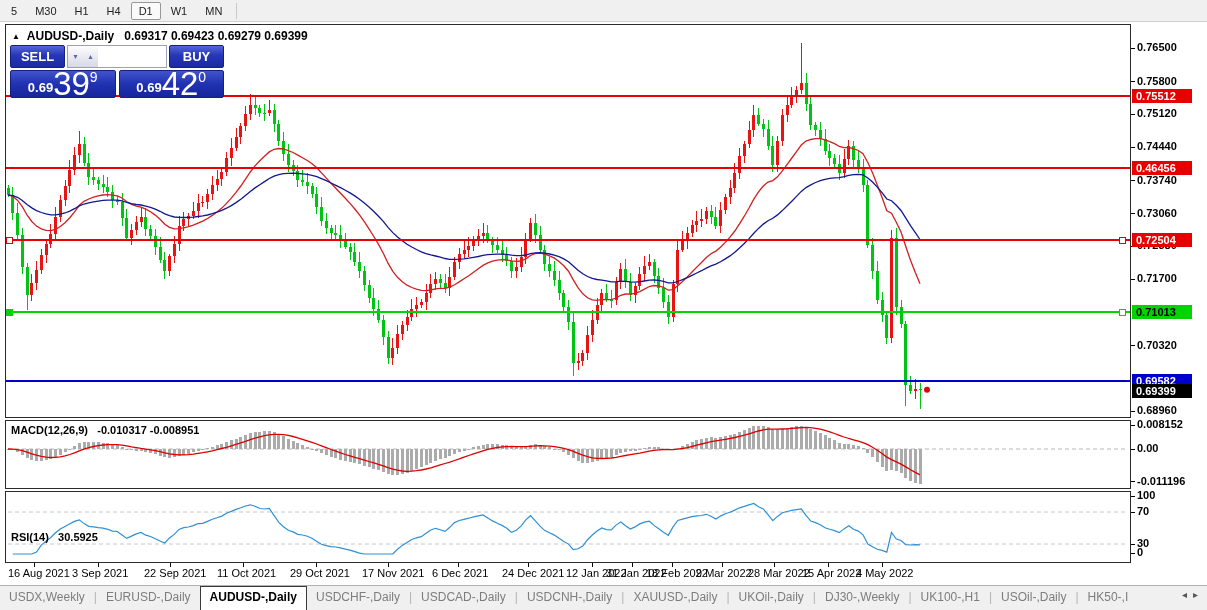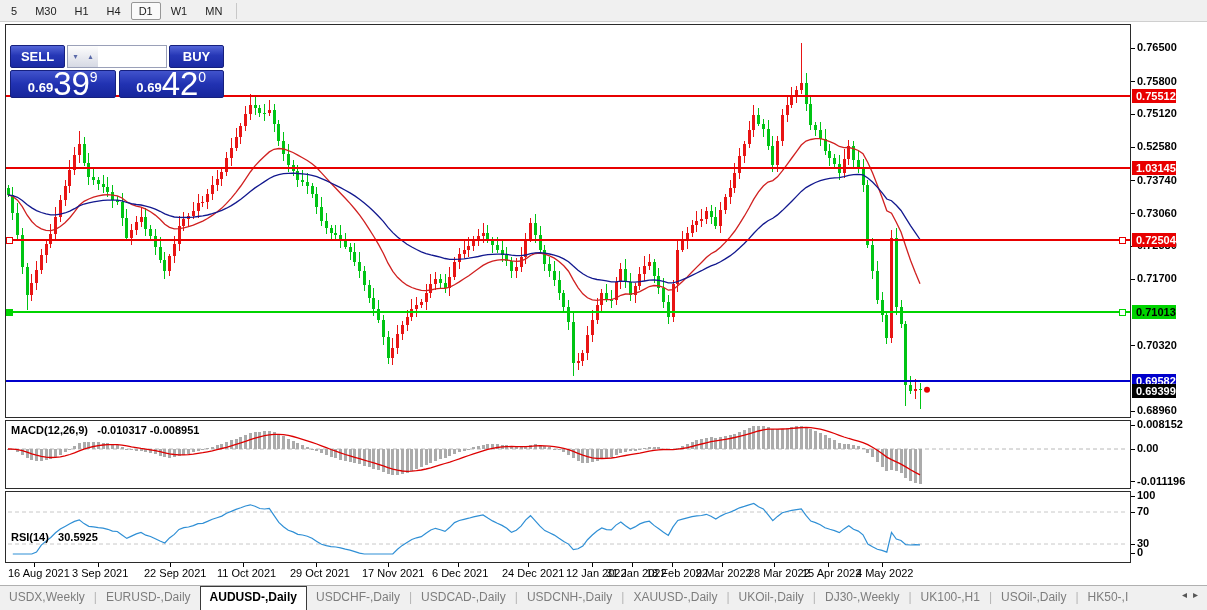--- a/index.html
+++ b/index.html
@@ -29,21 +29,21 @@
   
   #chart-header { left:12px; top:29px; font-size:12px; font-weight:bold; color:#000; }
   #chart-header .tri { font-size:8px; vertical-align:1px; margin-right:4px; }
 
   
   .ind-title { font-size:11px; font-weight:bold; color:#000; white-space:nowrap; }
 
   
   .ax-label { position:absolute; z-index:3; left:1137px; font-size:11px;
     font-weight:bold; color:#000; white-space:nowrap; }
-  .chip { position:absolute; z-index:4; left:1132px; width:44px; height:14px;
+  .chip { position:absolute; z-index:4; left:1132px; width:60px; height:14px;
     font-size:11px; font-weight:bold; line-height:14px; padding-left:4px;
     white-space:nowrap; }
   .date-label { position:absolute; z-index:3; top:567px; font-size:11px;
     color:#000; white-space:nowrap; }
 
   
   #trade-panel { left:10px; top:45px; width:214px; height:53px; font-weight:bold; }
   #trade-panel .row1 { display:flex; height:23px; }
   .blue-btn { background:linear-gradient(#5466d8,#2637b6 45%,#1b2aa4);
     color:#fff; border:1px solid #16207e; border-radius:2px;
@@ -746,20 +746,26 @@
         <line x1="592" y1="563" x2="592" y2="567"></line>
         <line x1="632" y1="563" x2="632" y2="567"></line>
         <line x1="672" y1="563" x2="672" y2="567"></line>
         <line x1="722" y1="563" x2="722" y2="567"></line>
         <line x1="774" y1="563" x2="774" y2="567"></line>
         <line x1="828" y1="563" x2="828" y2="567"></line>
         <line x1="882" y1="563" x2="882" y2="567"></line>
       </g>
     </svg>
 
+  <div id="chart-header" class="overlay">
+    <span class="tri">▲</span>
+    <span>AUDUSD-,Daily</span>
+    <span>&nbsp;</span>
+    <span>0.69317 0.69423 0.69279 0.69399</span>
+  </div>
 
   <div id="trade-panel" class="overlay">
     <div class="row1">
       <div id="sell-btn" class="blue-btn">SELL</div>
       <div id="vol-box">
         <button class="spin-btn">▾</button>
         <button class="spin-btn">▴</button>
       </div>
       <div id="buy-btn" class="blue-btn">BUY</div>
     </div>
@@ -785,29 +791,29 @@
   <div class="overlay ind-title" style="left:11px; top:495px;margin-top:36px;">
     <span>RSI(14)</span>
     <span>&nbsp;</span>
     <span>30.5925</span>
   </div>
 
   <div id="axis-labels">
       <div class="ax-label" style="top: 41px;">0.76500</div>
       <div class="ax-label" style="top: 74.7003px;">0.75800</div>
       <div class="ax-label" style="top: 107.438px;">0.75120</div>
-      <div class="ax-label" style="top: 140.175px;">0.52580</div>
+      <div class="ax-label" style="top: 140.175px;">0.74440</div>
       <div class="ax-label" style="top: 173.875px;">0.73740</div>
       <div class="ax-label" style="top: 206.613px;">0.73060</div>
       <div class="ax-label" style="top: 239.35px;">0.72380</div>
       <div class="ax-label" style="top: 272.088px;">0.71700</div>
       <div class="ax-label" style="top: 338.525px;">0.70320</div>
       <div class="ax-label" style="top: 404px;">0.68960</div>
       <div class="chip" style="top: 88.5655px; background: rgb(232, 0, 0); color: rgb(255, 255, 255);">0.75512</div>
-      <div class="chip" style="top: 161.262px; background: rgb(232, 0, 0); color: rgb(255, 255, 255);">1.03145</div>
+      <div class="chip" style="top: 161.262px; background: rgb(232, 0, 0); color: rgb(255, 255, 255);">0.46456</div>
       <div class="chip" style="top: 233.38px; background: rgb(232, 0, 0); color: rgb(255, 255, 255);">0.72504</div>
       <div class="chip" style="top: 305.162px; background: rgb(0, 212, 0); color: rgb(0, 0, 0);">0.71013</div>
       <div class="chip" style="top: 374.055px; background: rgb(0, 0, 204); color: rgb(255, 255, 255);">0.69582</div>
       <div class="chip" style="top: 383.865px; background: rgb(0, 0, 0); color: rgb(255, 255, 255);">0.69399</div>
       <div class="ax-label" style="top: 418.001px;">0.008152</div>
       <div class="ax-label" style="top: 442px;">0.00</div>
       <div class="ax-label" style="top: 474.961px;">-0.011196</div>
       <div class="ax-label" style="top: 489px;">100</div>
       <div class="ax-label" style="top: 505px;">70</div>
       <div class="ax-label" style="top: 537px;">30</div>

